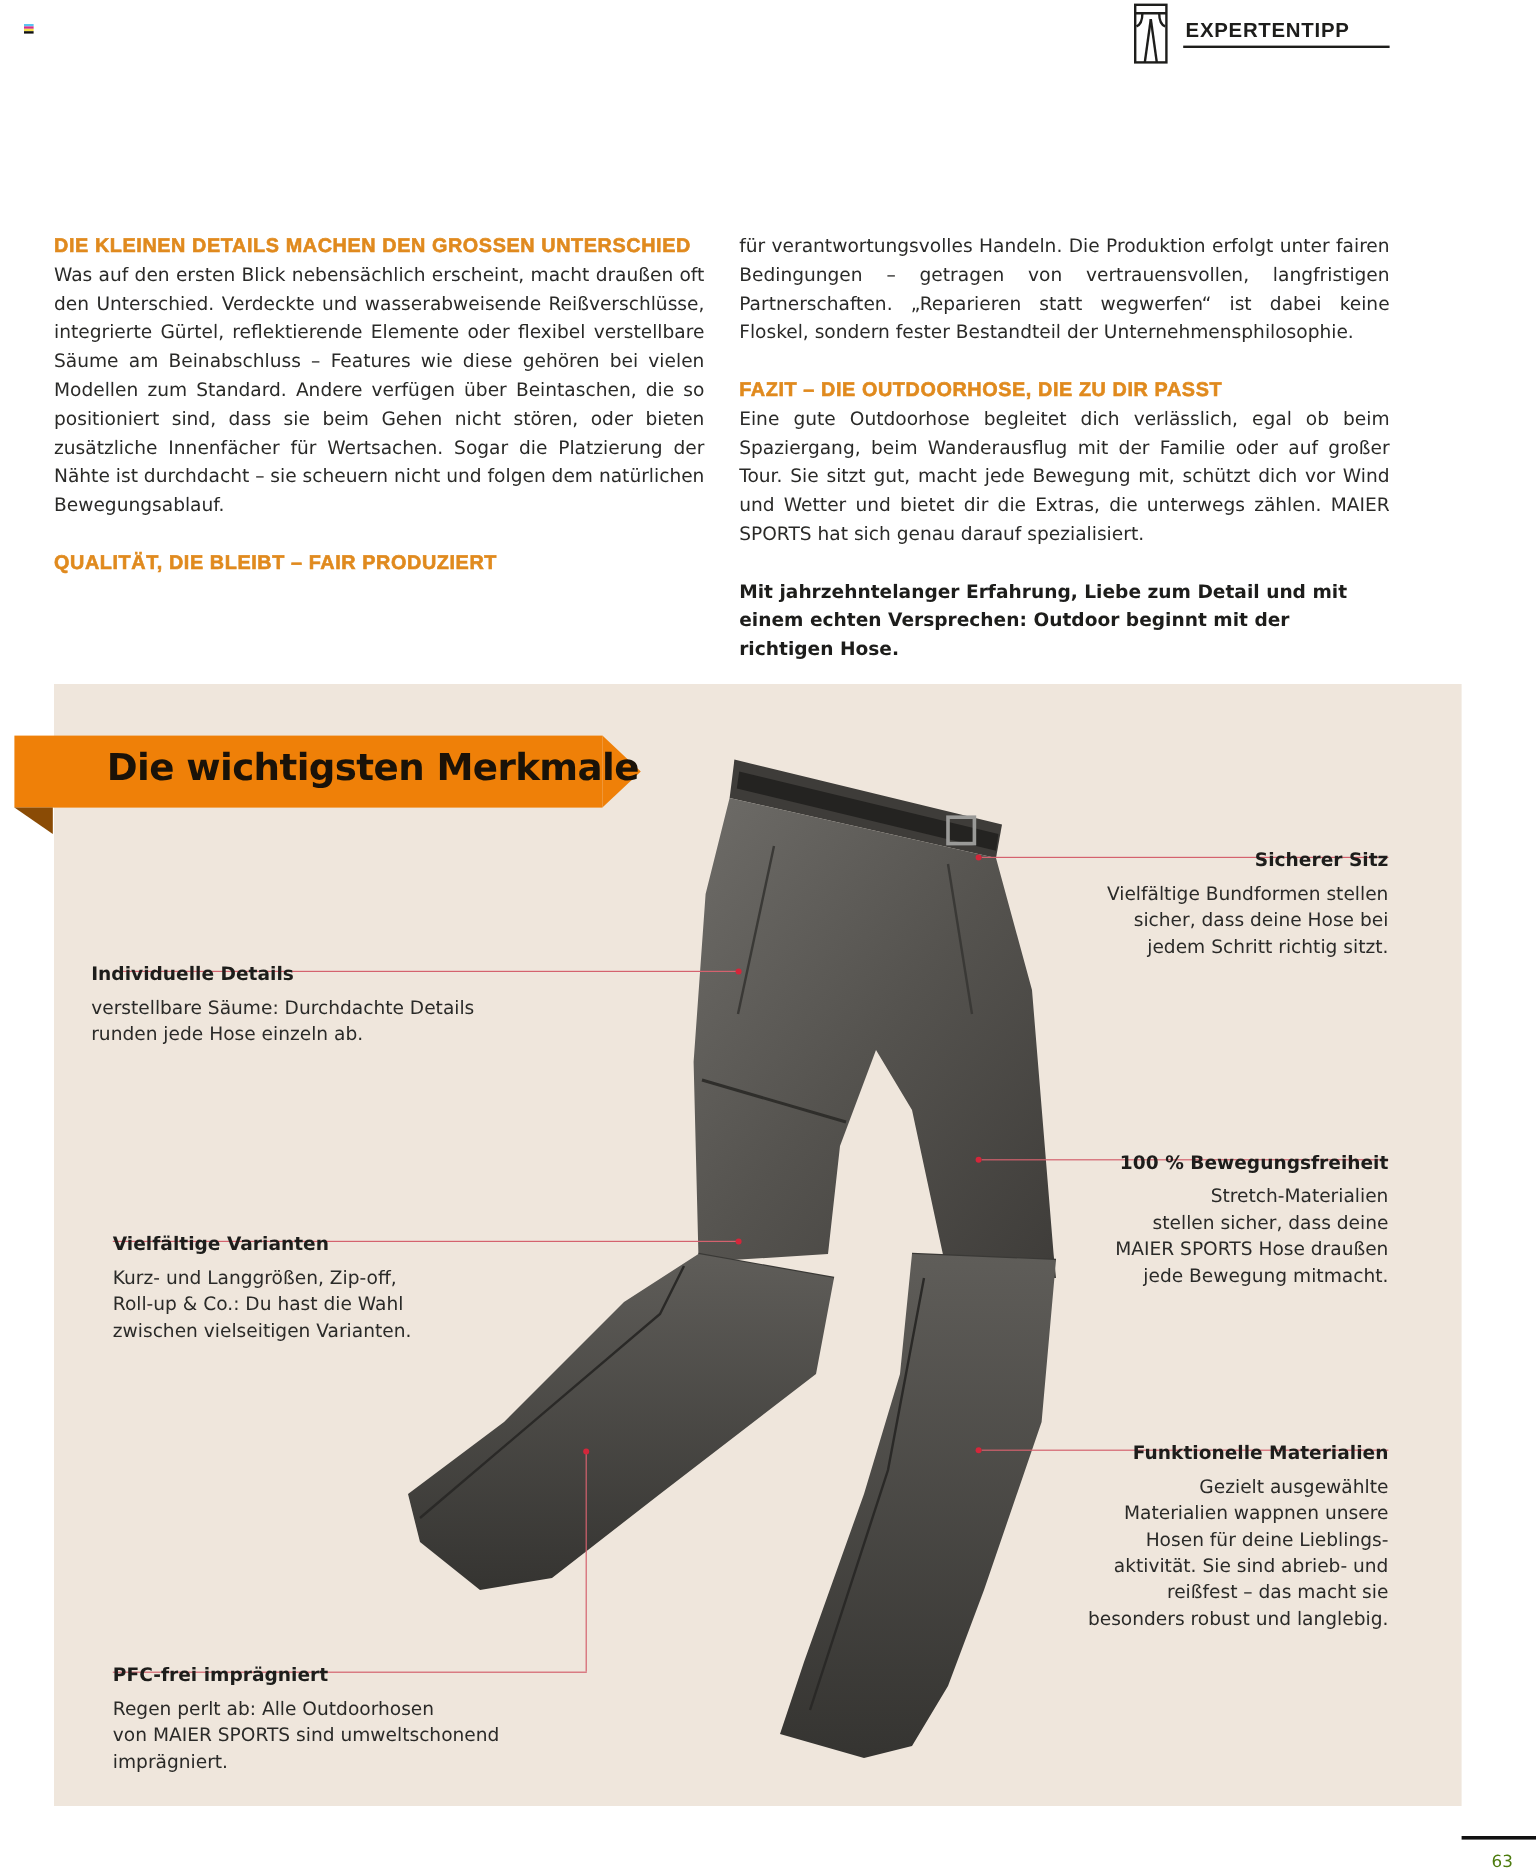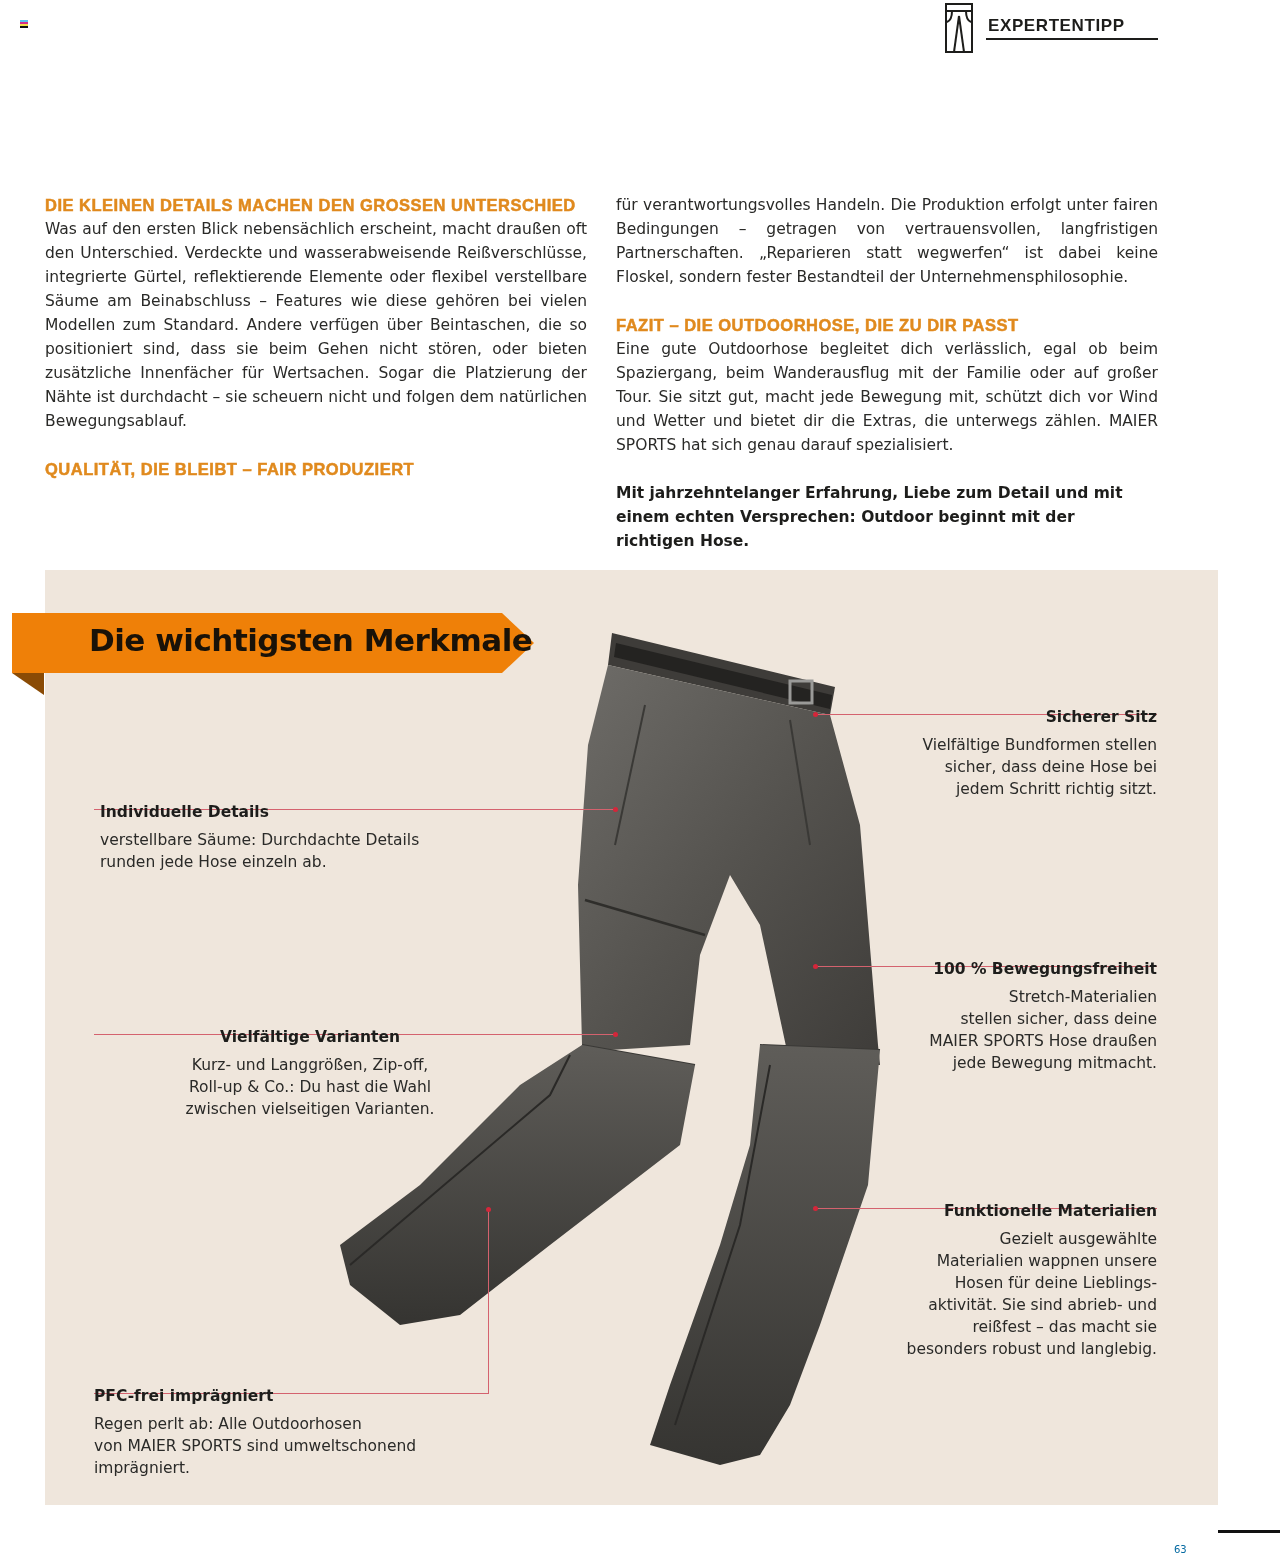--- a/index.html
+++ b/index.html
@@ -52,21 +52,21 @@
     .pants { position: absolute; left: 320px; top: 625px; width: 580px; height: 840px; }
 
     .callout { position: absolute; font-size: 15.5px; line-height: 22px; color: #2a2a28; }
     .callout h3 { font-size: 15.5px; font-weight: 700; color: #1d1d1b; line-height: 22px; margin-top: 16px; }
     .callout.right { text-align: right; }
 
     .leader { position: absolute; background: #d4626e; }
     .dot { position: absolute; width: 5px; height: 5px; border-radius: 50%; background: #d4263a; }
 
     .page-rule { position: absolute; left: 1218px; top: 1530px; width: 62px; height: 3px; background: #111; }
-    .page-num { position: absolute; left: 1174px; top: 1544px; font-size: 10px; color: #0369a1; }
+    .page-num { position: absolute; left: 1243px; top: 1544px; font-size: 14px; color: #4d7c0f; }
   </style>
 </head>
 <body>
 
 <div class="print-marks">
   <span style="background:#5bc4f1"></span>
     <span style="background:#d62e8a"></span>
     <span style="background:#f5e04a"></span>
     <span style="background:#111"></span>
 </div>
@@ -164,37 +164,37 @@
 <div class="dot" style="left:486px;top:1207px;"></div>
 
 <div class="callout right" style="left:880px;top:690px;width:277px;">
   <h3>Sicherer Sitz</h3>
   <div style="height:6px"></div>
   <div>Vielfältige Bundformen stellen</div>
   <div>sicher, dass deine Hose bei</div>
   <div>jedem Schritt richtig sitzt.</div>
 </div>
 
-<div class="callout" style="left:100px;top:785px;width:400px;">
+<div class="callout" style="left:76px;top:785px;width:400px;">
   <h3>Individuelle Details</h3>
   <div style="height:6px"></div>
   <div>verstellbare Säume: Durchdachte Details</div>
   <div>runden jede Hose einzeln ab.</div>
 </div>
 
 <div class="callout right" style="left:880px;top:942px;width:277px;">
   <h3>100 % Bewegungsfreiheit</h3>
   <div style="height:6px"></div>
   <div>Stretch-Materialien</div>
   <div>stellen sicher, dass deine</div>
   <div>MAIER SPORTS Hose draußen</div>
   <div>jede Bewegung mitmacht.</div>
 </div>
 
-<div class="callout" style="left:110px;top:1010px;width:400px;text-align:center;">
+<div class="callout" style="left:94px;top:1010px;width:400px;">
   <h3>Vielfältige Varianten</h3>
   <div style="height:6px"></div>
   <div>Kurz- und Langgrößen, Zip-off,</div>
   <div>Roll-up &amp; Co.: Du hast die Wahl</div>
   <div>zwischen vielseitigen Varianten.</div>
 </div>
 
 <div class="callout right" style="left:860px;top:1184px;width:297px;">
   <h3>Funktionelle Materialien</h3>
   <div style="height:6px"></div>

